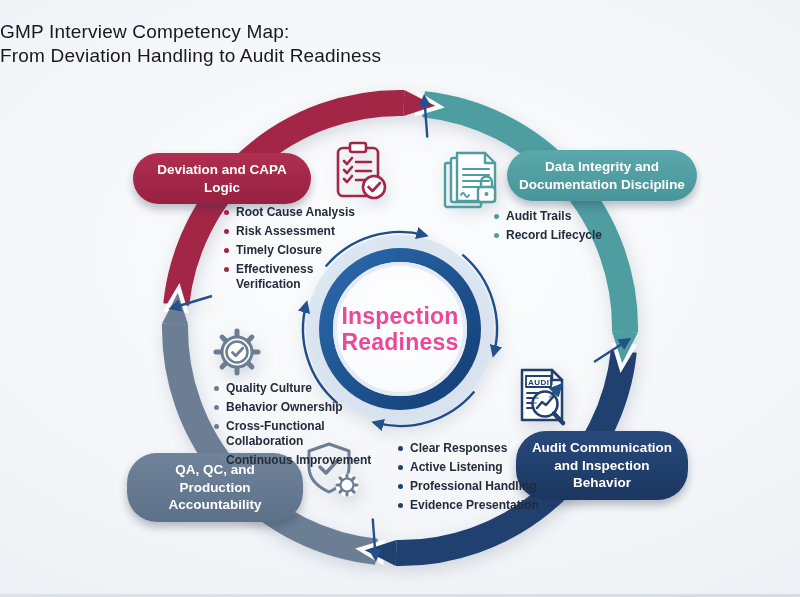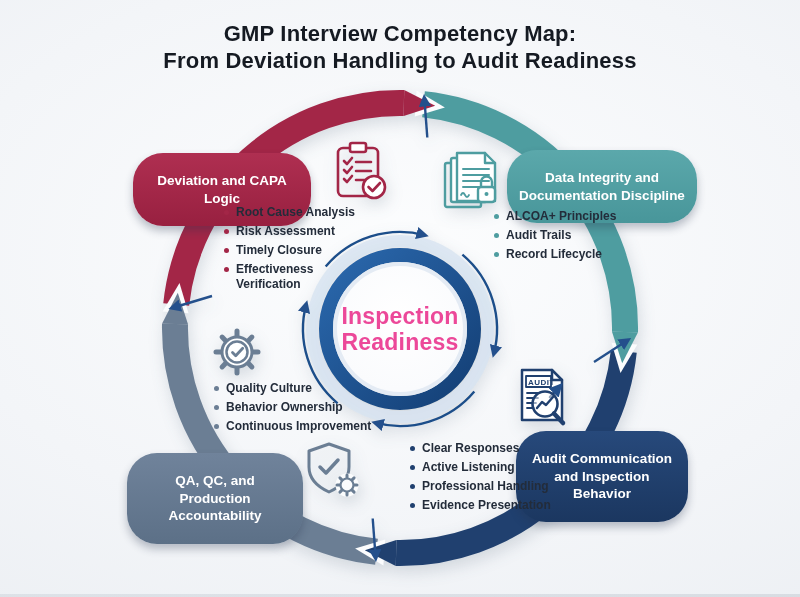--- a/index.html
+++ b/index.html
@@ -2,40 +2,40 @@
 <html><head>
 <meta charset="utf-8">
 <style>
   html,body{margin:0;padding:0;}
   body{
     width:800px;height:597px;position:relative;overflow:hidden;
     font-family:"Liberation Sans", sans-serif;
     background:radial-gradient(120% 100% at 50% 42%, #fcfdfe 0%, #f3f5f8 48%, #e7ebf0 100%);
   }
   .title{
-    position:absolute;top:20px;left:0;right:0;text-align:center;
-    font-weight:bold;font-size:22px;line-height:1.24;color:#151a22;letter-spacing:.2px;
+    position:absolute;top:20px;left:0;right:0;
+    font-weight:normal;font-size:19px;line-height:1.24;color:#151a22;letter-spacing:.2px;
   }
   svg.diagram{position:absolute;left:0;top:0;filter:drop-shadow(2px 6px 8px rgba(40,60,90,.16));}
   .pill{
     position:absolute;display:flex;align-items:center;justify-content:center;text-align:center;
     color:#fff;font-weight:bold;font-size:13.5px;line-height:1.3;border-radius:30px;
-    padding:19px 12px;box-sizing:border-box;box-shadow:0 5px 9px rgba(35,50,75,.30);
+    padding:8px 12px;box-sizing:border-box;box-shadow:0 5px 9px rgba(35,50,75,.30);
   }
   .pill.red {left:133px;top:153px;width:178px;min-height:44px;background:linear-gradient(180deg,#AF2F51,#982040);}
   .pill.teal{left:507px;top:150px;width:190px;min-height:50px;background:linear-gradient(180deg,#5BA8AB,#48969A);}
   .pill.gray{left:127px;top:453px;width:176px;min-height:47px;background:linear-gradient(180deg,#70839B,#5C7087);}
   .pill.navy{left:516px;top:431px;width:172px;min-height:66px;background:linear-gradient(180deg,#27497B,#1B3760);}
   ul.bullets{position:absolute;margin:0;padding:0;list-style:none;font-size:12px;font-weight:bold;color:#232C3A;line-height:1.28;}
   ul.bullets li{position:relative;padding-left:12px;margin-bottom:3.5px;}
   ul.bullets li::before{content:"";position:absolute;left:0;top:5px;width:5px;height:5px;border-radius:50%;background:#333;}
   ul.red {left:224px;top:205px;width:140px;}  ul.red  li::before{background:#A32647;}
   ul.teal{left:494px;top:209px;width:140px;}  ul.teal li::before{background:#4E9DA0;}
   ul.gray{left:214px;top:381px;width:170px;}  ul.gray li::before{background:#6B7E94;}
-  ul.navy{left:410px;top:441px;width:158px;}  ul.navy li::before{background:#20406F;}
+  ul.navy{left:398px;top:441px;width:158px;}  ul.navy li::before{background:#20406F;}
   .center-label{
     position:absolute;left:330px;top:303px;width:140px;text-align:center;
     font-size:23px;font-weight:bold;color:#ec4899;line-height:1.15;letter-spacing:.2px;
   }
   .bottom-edge{position:absolute;bottom:0;left:0;right:0;height:3px;opacity:.55;
     background:linear-gradient(90deg,#cfd5dc,#c6ccd4);}
 </style>
 </head>
 <body>
 
@@ -158,27 +158,27 @@
 <div class="pill gray">QA, QC, and Production Accountability</div>
 <div class="pill navy">Audit Communication and Inspection Behavior</div>
 
 <ul class="bullets red">
   <li>Root Cause Analysis</li>
   <li>Risk Assessment</li>
   <li>Timely Closure</li>
   <li>Effectiveness Verification</li>
 </ul>
 <ul class="bullets teal">
-  <li>ALCOA+ Principles</li>
   <li>Audit Trails</li>
   <li>Record Lifecycle</li>
 </ul>
 <ul class="bullets gray">
   <li>Quality Culture</li>
   <li>Behavior Ownership</li>
+  <li>Cross-Functional Collaboration</li>
   <li>Continuous Improvement</li>
 </ul>
 <ul class="bullets navy">
   <li>Clear Responses</li>
   <li>Active Listening</li>
   <li>Professional Handling</li>
   <li>Evidence Presentation</li>
 </ul>
 
 <div class="center-label">Inspection Readiness</div>

